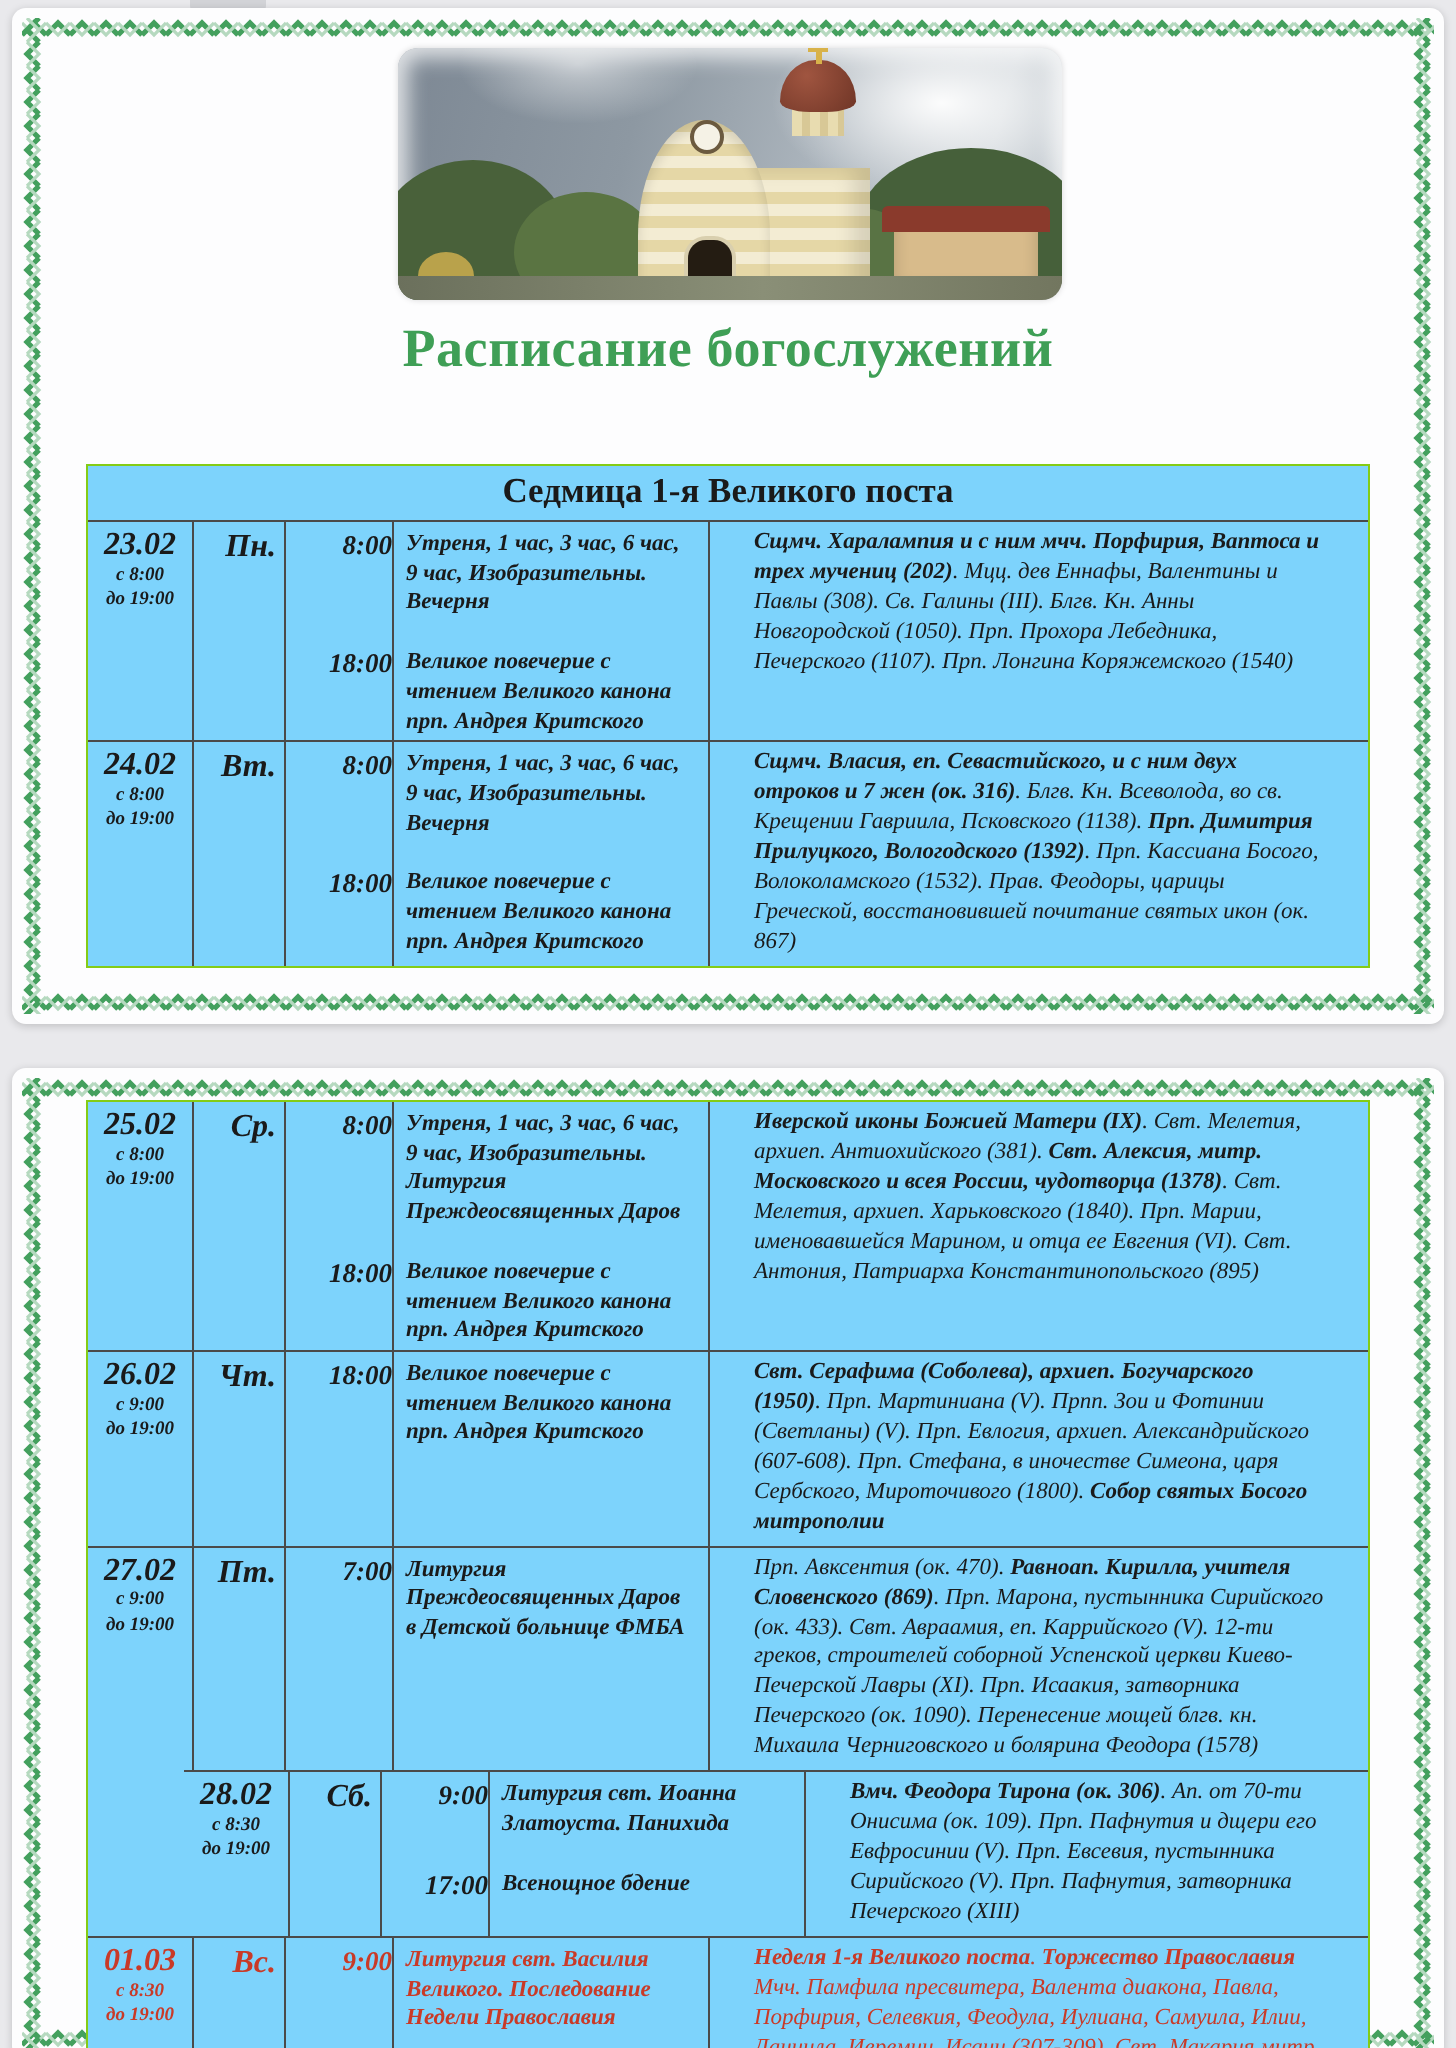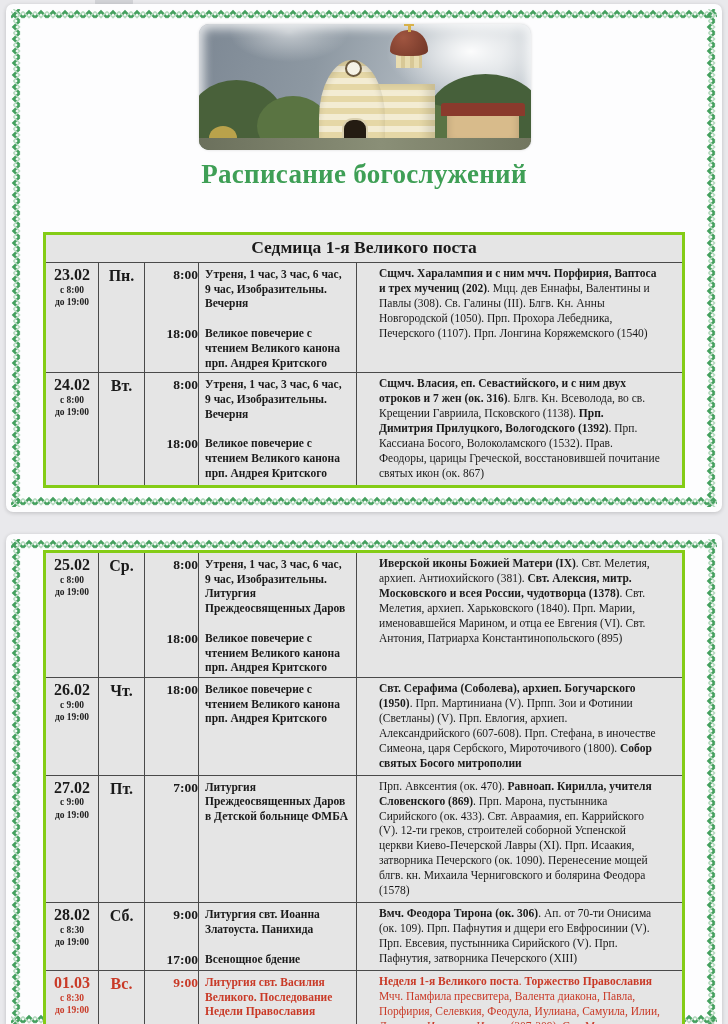--- a/index.html
+++ b/index.html
@@ -52,46 +52,46 @@
     background:radial-gradient(circle at 35% 30%,#a05540,#6f3526);}
   .crossv{left:209px;top:-4px;width:2.5px;height:12px;background:#d8b24a;}
   .crossh{left:205px;top:-1px;width:10px;height:2.5px;background:#d8b24a;}
   .house{left:248px;bottom:0;width:72px;height:36px;background:#d8bb8b;box-shadow:inset 0 -6px 8px rgba(0,0,0,.18);}
   .roof{left:242px;bottom:34px;width:84px;height:13px;background:#8a3a2c;border-radius:3px 3px 0 0;}
 
   .title{position:absolute;top:144px;left:0;right:0;text-align:center;
     font-size:27px;font-weight:bold;color:#3f9f56;letter-spacing:.3px;margin-top:11px;}
 
   
-  .sched{position:absolute;left:37px;right:37px;border:3px solid #84cc16;background:#e5e5e5;}
+  .sched{position:absolute;left:37px;right:37px;border:1px solid #84cc16;background:#7dd3fc;}
   #page1 .sched{top:228px;}
   #page2 .sched{top:16px;}
   .week-hd{border-bottom:1px solid #4a4a4a;font-weight:bold;font-size:17.5px;text-align:center;padding:2px 0 4px;}
   .t-row{display:grid;grid-template-columns:52px 46px 212px 1fr;border-top:1px solid #4a4a4a;}
   .t-rows .t-row:first-child{border-top:none;}
-  .cell{border-left:1px solid #4a4a4a;padding:3px 4px;}
+  .cell{border-left:1px solid #4a4a4a;padding:3px 4px;font-style:italic;}
   .c-date{border-left:none;text-align:center;}
   .date-num{font-weight:bold;font-size:16px;line-height:1.1;}
   .date-hours{font-weight:bold;font-size:9.5px;line-height:1.3;}
-  .c-day{text-align:center;font-weight:bold;font-size:16px;padding-top:4px;}
+  .c-day{text-align:right;font-weight:bold;font-size:16px;padding-top:4px;}
   .c-entries{position:relative;padding:0;}
   .vline{position:absolute;left:53px;top:0;bottom:0;width:1px;background:#4a4a4a;}
   .entry{display:grid;grid-template-columns:53px 1fr;padding-top:3px;}
   .entry + .entry{margin-top:9px;}
   .time{font-weight:bold;font-size:13.5px;text-align:right;padding-top:1px;}
   .service{font-weight:bold;font-size:11.5px;text-align:left;padding:1px 7px 2px;line-height:1.28;white-space:pre-line;}
   .c-saints{font-size:11.5px;line-height:1.3;padding:3px 22px 4px;}
   .c-saints .b{font-weight:bold;}
   .t-row.red{color:#c93a27;}
   #rows1 .t-row:nth-child(1){min-height:94px;}
   #rows1 .t-row:nth-child(2){min-height:110px;}
   #rows2 .t-row:nth-child(1){min-height:110px;}
   #rows2 .t-row:nth-child(2){min-height:72px;}
   #rows2 .t-row:nth-child(3){min-height:100px;}
-  #rows2 .t-row:nth-child(4){min-height:64px;}
+  #rows2 .t-row:nth-child(4){min-height:64px;margin-left:48px;}
   #rows2 .t-row:nth-child(5){min-height:106px;}
 </style>
 </head>
 <body>
 
 <svg width="0" height="0" style="position:absolute" aria-hidden="true">
   <defs>
     <pattern id="zzh" width="12" height="11" patternUnits="userSpaceOnUse">
       <path d="M0 8.5 L6 2.5 L12 8.5" fill="none" stroke="#44a05e" stroke-width="2.6"></path>
       <path d="M0 2.5 L6 8.5 L12 2.5" fill="none" stroke="#b5d9bf" stroke-width="1.6"></path>

